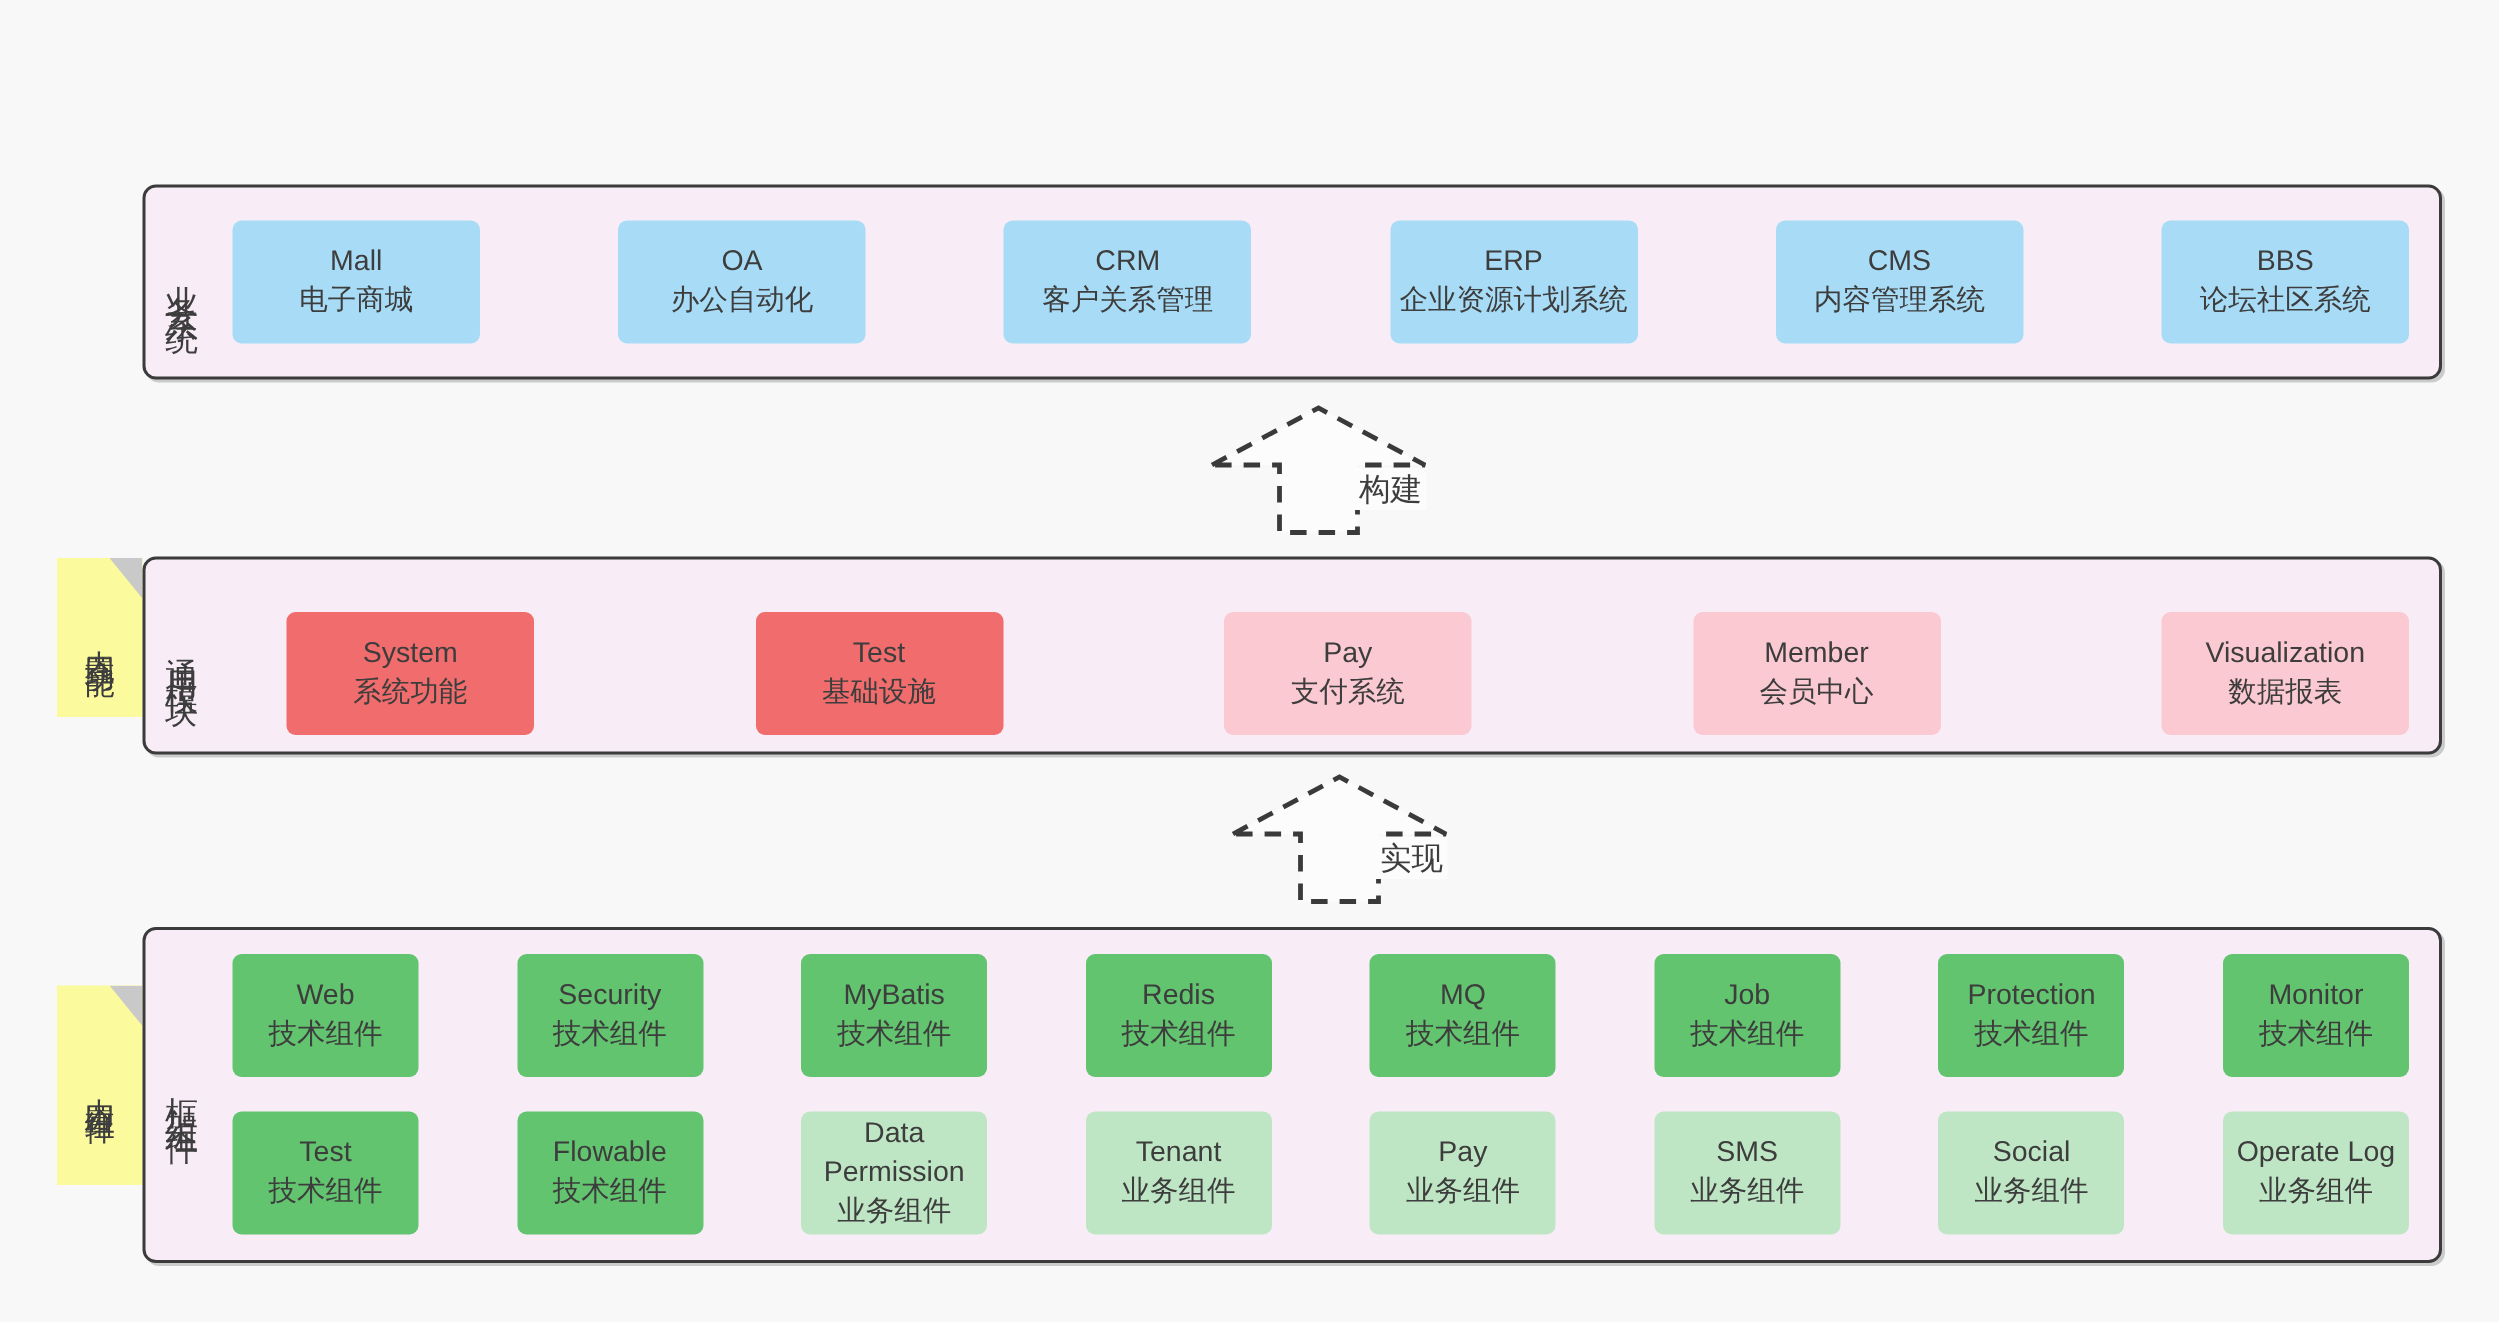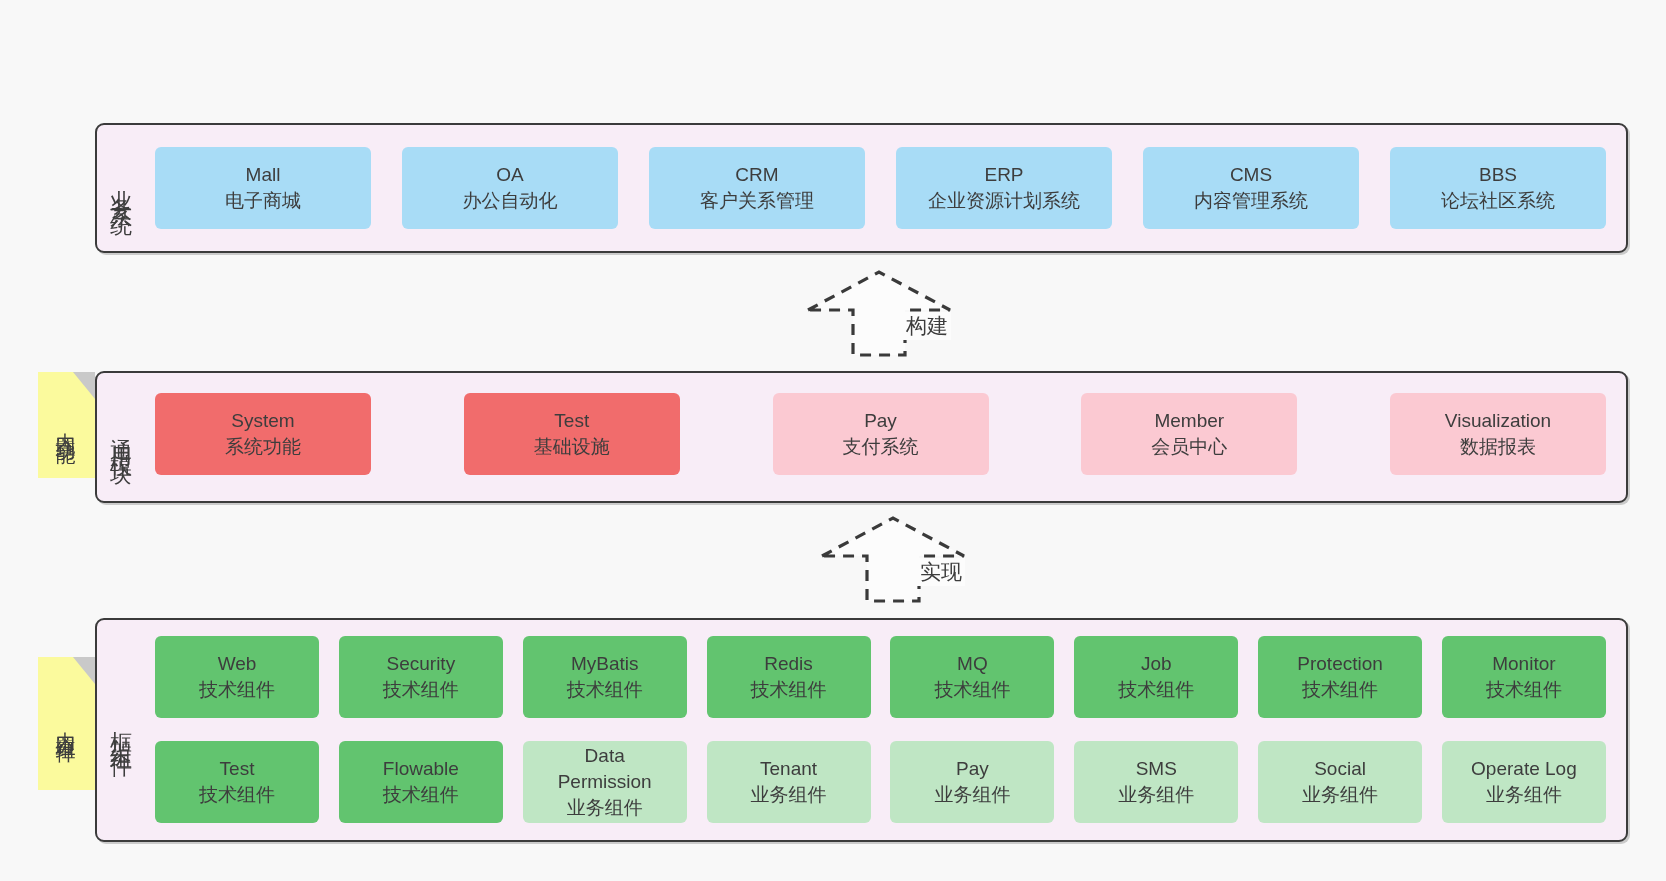--- a/index.html
+++ b/index.html
@@ -47,31 +47,31 @@
     position:absolute;left:9px;top:50%;transform:translateY(-50%);
     writing-mode:vertical-rl;text-orientation:upright;
     font-size:22px;letter-spacing:8px;color:var(--text,#3d3d3d);
     white-space:nowrap;
   }
   .rows{
     position:absolute;left:58px;right:20px;
     display:flex;flex-direction:column;gap:23px;
   }
   #panel-business .rows{top:22px;}
-  #panel-modules .rows{top:20px;}
+  #panel-modules .rows{top:35px;margin-left:36px;}
   #panel-components .rows{top:16px;}
   .row{display:flex;justify-content:space-between;}
   .box{
     height:82px;border-radius:6px;
     display:flex;flex-direction:column;justify-content:center;align-items:center;
     text-align:center;color:var(--text,#3d3d3d);
     font-size:19px;line-height:26px;
   }
-  .row.cols-6 .box{width:216px;}
-  .row.cols-8 .box{width:164px;}
+  .row.cols-6 .box{width:165px;}
+  .row.cols-8 .box{width:124px;}
   .box .box-name{white-space:pre-line;}
   .box.blue{background:var(--blue,#a8dcf6);}
   .box.red{background:var(--red,#f16c6c);}
   .box.pink{background:var(--pink,#fbc9d2);}
   .box.green{background:var(--green,#62c46f);}
   .box.light-green{background:var(--light-green,#bfe6c4);}
   
   .arrow{position:absolute;width:150px;height:94px;}
   #arrow-build{left:804px;top:266px;}
   #arrow-implement{left:818px;top:512px;}

